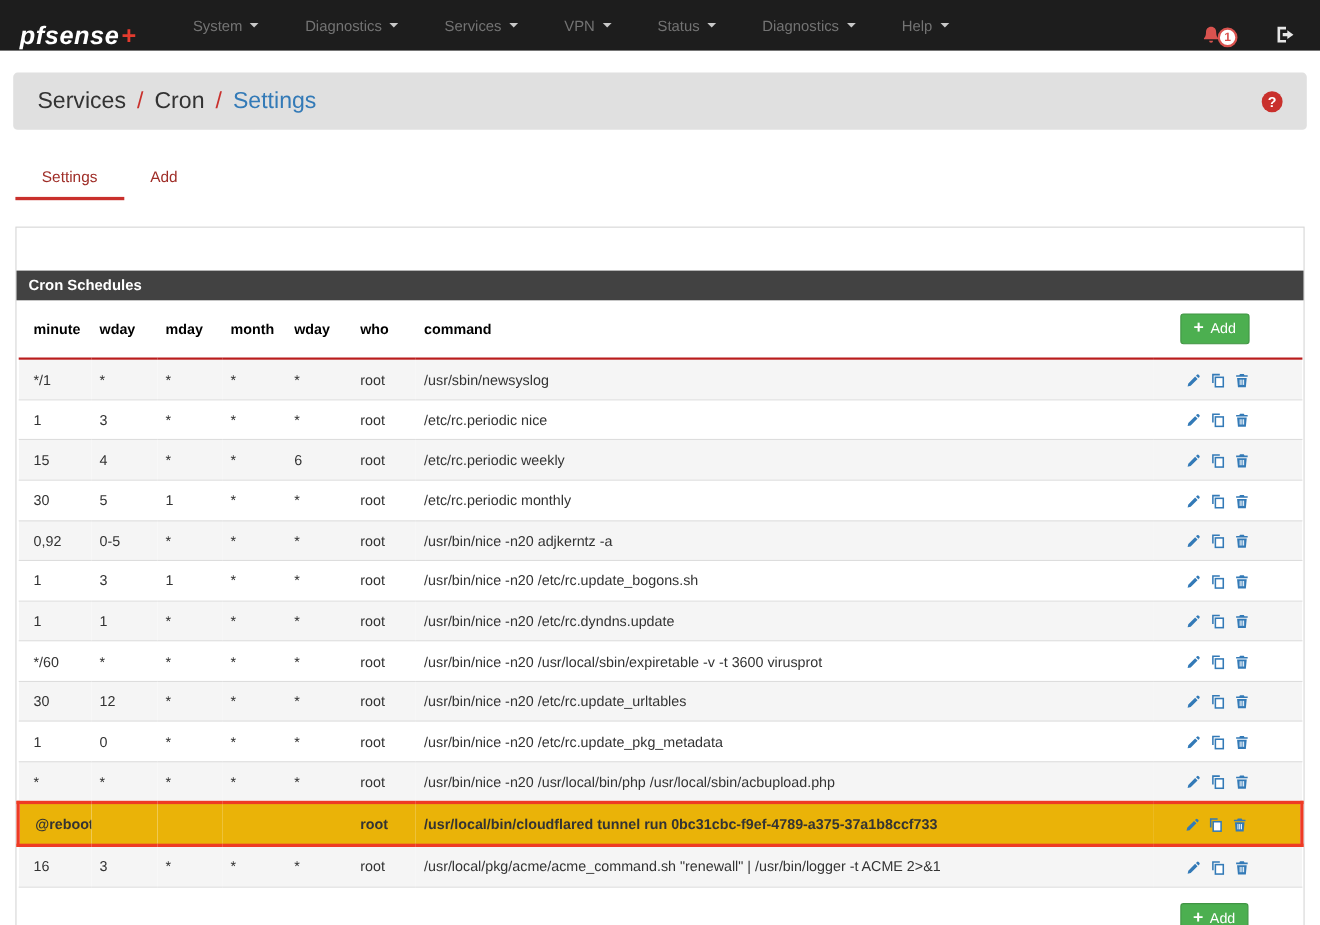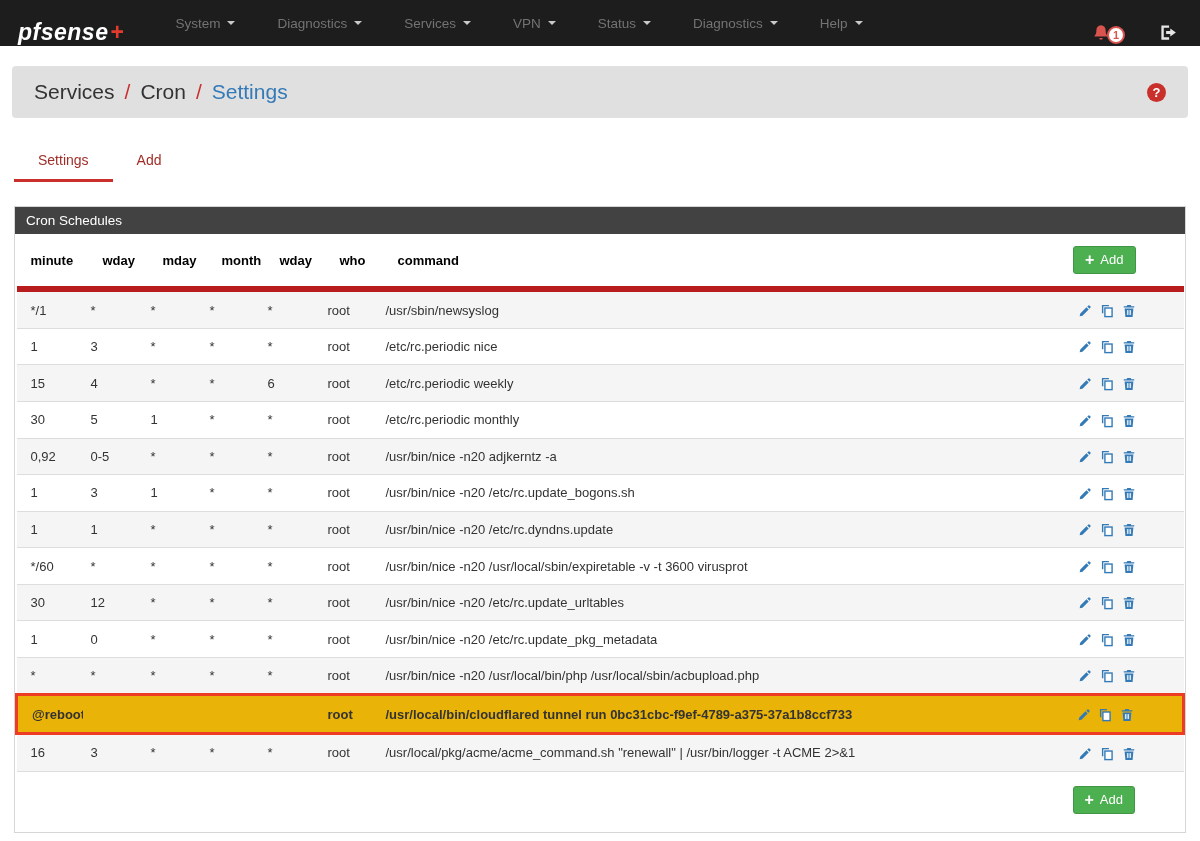--- a/index.html
+++ b/index.html
@@ -97,39 +97,40 @@
     cursor: pointer;
     border-bottom: 3px solid transparent;
   }
   .tab.active { border-bottom-color: #c9302c; }
 
   
   .panel { margin: 24px 14px 0; border: 1px solid #d6d6d6; background: #fff; }
   .panel-heading {
     background: #424242;
     color: #fff;
-    font-weight: normal;
+    font-weight: bold;
     font-size: 13.5px;
     padding: 6px 11px;
+    margin-top: 39px;
   }
   table { width: 100%; border-collapse: collapse; font-size: 13px; table-layout: fixed; }
   col.c-minute { width: 66px; }
   col.c-hour   { width: 60px; }
   col.c-mday   { width: 59px; }
   col.c-month  { width: 58px; }
   col.c-wday   { width: 60px; }
   col.c-who    { width: 58px; }
   col.c-cmd    { width: auto; }
   col.c-act    { width: 135px; }
   thead th {
     text-align: left;
     font-weight: bold;
     color: #000;
-    padding: 12px 20px;
-    border-bottom: 6px solid #b91c1c;
+    padding: 12px 8px;
+    border-bottom: 2px solid #b91c1c;
     white-space: nowrap;
   }
   thead th:first-child, tbody td:first-child { padding-left: 14px; }
   tbody td {
     padding: 10px 8px;
     border-bottom: 1px solid #ddd;
     color: #333;
     white-space: nowrap;
     overflow: hidden;
   }

